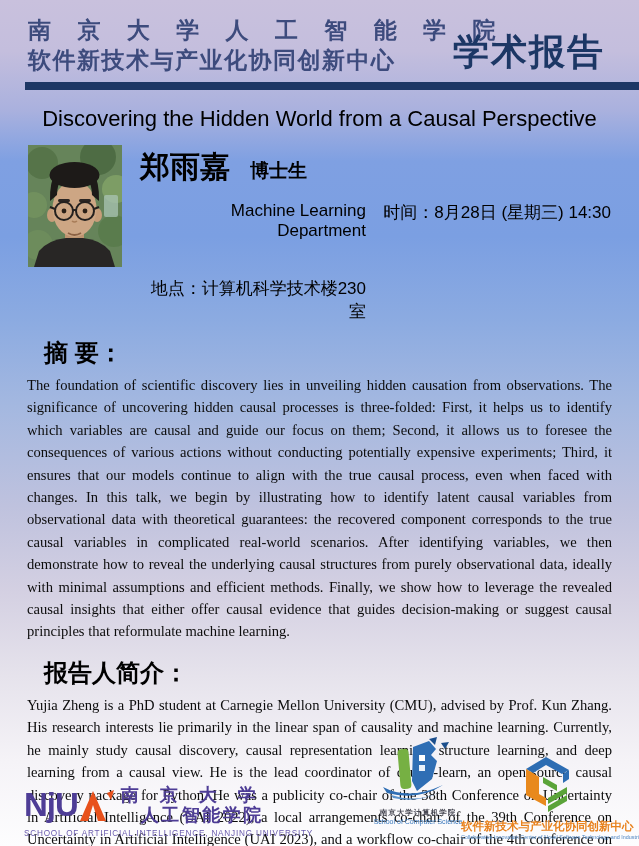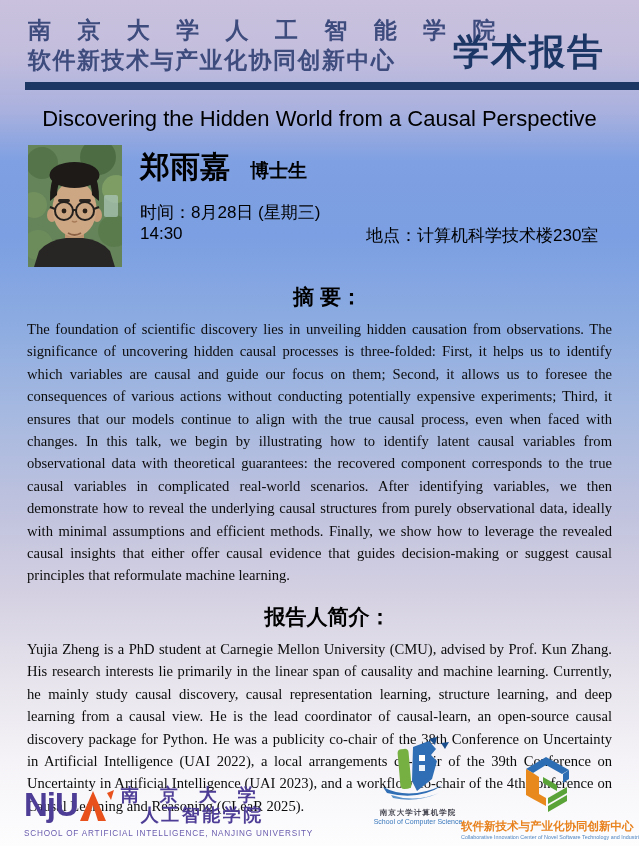--- a/index.html
+++ b/index.html
@@ -15,34 +15,34 @@
   }
   
   .header{position:relative;padding:15px 28px 0 28px;}
   .org1{font-size:23px;font-weight:bold;color:#3d4b7d;letter-spacing:10px;line-height:30px;white-space:nowrap;}
   .org2{font-size:23px;font-weight:bold;color:#3d4b7d;letter-spacing:1.5px;line-height:30px;white-space:nowrap;}
   .badge{position:absolute;right:34px;top:28px;font-size:36px;font-weight:bold;color:#1c3765;letter-spacing:2px;}
   .rule{height:8px;background:#1d3765;margin:7px 0 0 25px;}
   
   .title{margin-top:16px;text-align:center;font-size:22px;color:#000;line-height:26px;}
   
-  .speaker{display:flex;margin:13px 28px 0 28px;}
+  .speaker{display:flex;margin:13px 28px 0 28px;text-align:right;}
   .photo-frame{width:94px;height:122px;flex:0 0 94px;overflow:hidden;}
   .photo-frame svg{display:block;}
   .sp-grid{flex:1;display:grid;grid-template-columns:1fr 245px;margin-left:18px;align-content:start;}
   .name-row{grid-column:1 / span 2;display:flex;align-items:baseline;margin-top:2px;}
   .sp-name{font-size:30px;font-weight:bold;color:#000;font-family:"DejaVu Serif", serif;}
   .sp-degree{font-size:19px;color:#000;margin-left:20px;font-weight:bold;}
   .sp-dept,.sp-univ{font-size:17px;color:#000;}
   .sp-dept{margin-top:13px;}
   .sp-univ{margin-top:36px;}
   .sp-time{font-size:17px;color:#000;margin-top:13px;}
   .sp-loc{font-size:17px;color:#000;margin-top:36px;}
   
-  .sec-heading{margin:15px 28px 0 44px;font-size:21px;font-weight:bold;color:#000;line-height:30px;text-align:center;}
+  .sec-heading{margin:15px 28px 0 44px;font-size:24px;font-weight:bold;color:#000;line-height:30px;}
   .sec-body{
     margin:6px 27px 0 27px;
     font-family:"Liberation Serif", serif;
     font-size:14.6px;line-height:22.4px;color:#0c0c0c;
     text-align:justify;
   }
   
   .footer{position:absolute;left:0;right:0;bottom:4px;height:84px;}
   .nju-block{position:absolute;left:24px;bottom:4px;}
   .nju-row{display:flex;align-items:center;}
@@ -101,20 +101,21 @@
         <path d="M44,76 Q46.5,78 49,76" stroke="#a87c58" stroke-width="1.6" fill="none"></path>
         <path d="M40,88 Q46.5,92 53,88" stroke="#8c6244" stroke-width="1.8" fill="none"></path>
         <path d="M6,122 L11,106 Q20,95 38,93 L55,93 Q73,95 82,106 L87,122 Z" fill="#282625"></path>
       </svg>
     </div>
     <div class="sp-grid">
       <div class="name-row">
         <span class="sp-name">郑雨嘉</span>
         <span class="sp-degree">博士生</span>
       </div>
+      <div class="sp-dept">Machine Learning Department</div>
       <div class="sp-time">时间：8月28日 (星期三) 14:30</div>
       <div class="sp-loc">地点：计算机科学技术楼230室</div>
     </div>
   </div>
 
   <div class="sec-heading">摘 要：</div>
   <div class="sec-body">The foundation of scientific discovery lies in unveiling hidden causation from observations. The significance of uncovering hidden causal processes is three-folded: First, it helps us to identify which variables are causal and guide our focus on them; Second, it allows us to foresee the consequences of various actions without conducting potentially expensive experiments; Third, it ensures that our models continue to align with the true causal process, even when faced with changes. In this talk, we begin by illustrating how to identify latent causal variables from observational data with theoretical guarantees: the recovered component corresponds to the true causal variables in complicated real-world scenarios. After identifying variables, we then demonstrate how to reveal the underlying causal structures from purely observational data, ideally with minimal assumptions and efficient methods. Finally, we show how to leverage the revealed causal insights that either offer causal evidence that guides decision-making or suggest causal principles that reformulate machine learning.</div>
 
   <div class="sec-heading">报告人简介：</div>
   <div class="sec-body">Yujia Zheng is a PhD student at Carnegie Mellon University (CMU), advised by Prof. Kun Zhang. His research interests lie primarily in the linear span of causality and machine learning. Currently, he mainly study causal discovery, causal representation learning, structure learning, and deep learning from a causal view. He is the lead coordinator of causal-learn, an open-source causal discovery package for Python. He was a publicity co-chair of the 38th Conference on Uncertainty in Artificial Intelligence (UAI 2022), a local arrangements co-chair of the 39th Conference on Uncertainty in Artificial Intelligence (UAI 2023), and a workflow co-chair of the 4th conference on Causal Learning and Reasoning (CLeaR 2025).</div>

